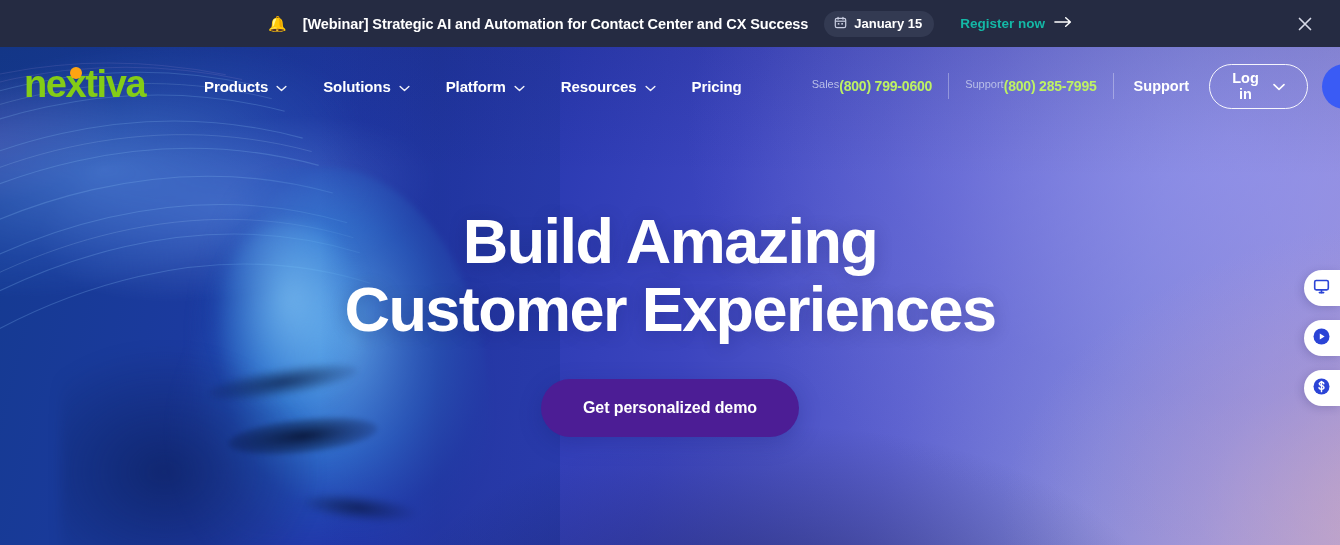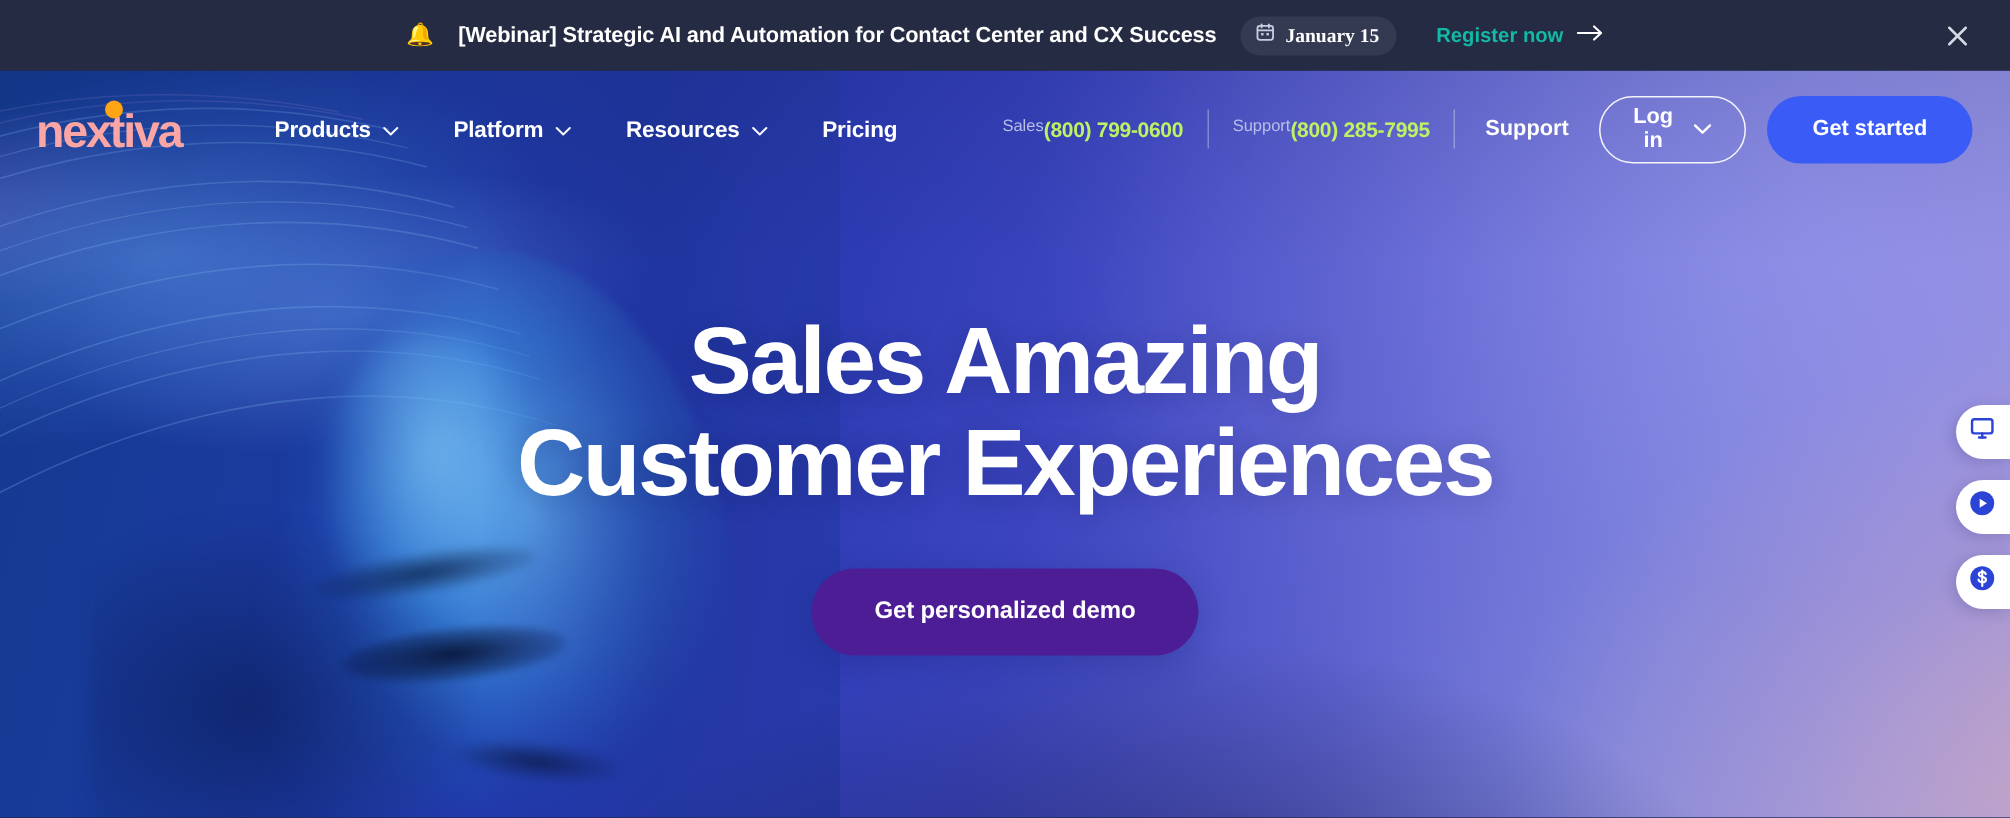--- a/index.html
+++ b/index.html
@@ -21,21 +21,21 @@
   .ann-text{
     color:#ffffff; font-size:14.5px; font-weight:700; letter-spacing:-0.1px;
     white-space:nowrap;
   }
   .date-chip{
     display:flex; align-items:center; gap:7px;
     background:#333a52; border-radius:14px;
     padding:4px 12px 4px 10px;
   }
   .date-chip .cal{ display:block; }
-  .date-text{ color:#ffffff; font-size:13px; font-weight:700; white-space:nowrap;font-family:Liberation Serif, serif; }
+  .date-text{ color:#ffffff; font-size:13px; font-weight:700; white-space:nowrap; }
   .register-link{
     display:flex; align-items:center; gap:9px;
     color:#14b8a6; font-size:13.5px; font-weight:700; text-decoration:none;
     white-space:nowrap; margin-left:10px;
   }
   #banner-close{
     position:absolute; right:22px; top:50%; transform:translateY(-50%);
     width:26px; height:26px; display:flex; align-items:center; justify-content:center;
     cursor:pointer;
   }
@@ -128,21 +128,21 @@
   
   #navbar{
     position:absolute; top:47px; left:0; width:1340px; height:78px;
     display:flex; align-items:center; z-index:30;
   }
   #logo{
     margin-left:24px; width:118px; height:34px; position:relative;
     display:flex; align-items:flex-end; cursor:pointer;
   }
   .logo-text{
-    color:#fca5a5; font-size:31px; font-weight:700; letter-spacing:-1.4px;
+    color:#84cc16; font-size:38px; font-weight:700; letter-spacing:-1.4px;
     line-height:1; font-family:"Liberation Sans", sans-serif;text-align:center;
   }
   .logo-dot{
     position:absolute; left:46px; top:-2px;
     width:12px; height:12px; border-radius:50%; background:#ffa412;
   }
   #main-nav{ display:flex; align-items:center; margin-left:44px; gap:0; }
   .nav-item{
     display:flex; align-items:center; gap:8px;
     color:#ffffff; font-size:15px; font-weight:700; letter-spacing:-0.1px;
@@ -301,20 +301,28 @@
   <nav id="main-nav">
     <div class="nav-item">
       <span>Products</span>
       <span class="chev">
         <svg width="11" height="7" viewBox="0 0 12 8" fill="none">
             <path d="M1 1.6 6 6.4 11 1.6" stroke="#fff" stroke-width="1.6" stroke-linecap="round" stroke-linejoin="round"></path>
           </svg>
       </span>
     </div>
     <div class="nav-item">
+      <span>Solutions</span>
+      <span class="chev">
+        <svg width="11" height="7" viewBox="0 0 12 8" fill="none">
+            <path d="M1 1.6 6 6.4 11 1.6" stroke="#fff" stroke-width="1.6" stroke-linecap="round" stroke-linejoin="round"></path>
+          </svg>
+      </span>
+    </div>
+    <div class="nav-item">
       <span>Platform</span>
       <span class="chev">
         <svg width="11" height="7" viewBox="0 0 12 8" fill="none">
             <path d="M1 1.6 6 6.4 11 1.6" stroke="#fff" stroke-width="1.6" stroke-linecap="round" stroke-linejoin="round"></path>
           </svg>
       </span>
     </div>
     <div class="nav-item">
       <span>Resources</span>
       <span class="chev">
@@ -350,21 +358,21 @@
             <path d="M1 1.6 6 6.4 11 1.6" stroke="#fff" stroke-width="1.6" stroke-linecap="round" stroke-linejoin="round"></path>
           </svg>
       </span>
     </button>
     <button id="get-started-btn">Get started</button>
   </div>
 </div>
 
 <div id="hero-content">
   <h1 id="hero-title">
-    <span>Sales Amazing</span>
+    <span>Build Amazing</span>
     <span class="l2">Customer Experiences</span>
   </h1>
   <button id="hero-cta">Get personalized demo</button>
 </div>
 
 <div id="float-rail">
   <div class="float-tab">
     <span>
       <svg width="17" height="17" viewBox="0 0 20 20" fill="none">
         <rect x="2" y="3" width="16" height="11" rx="1.8" stroke="#2b44d6" stroke-width="1.9"></rect>

